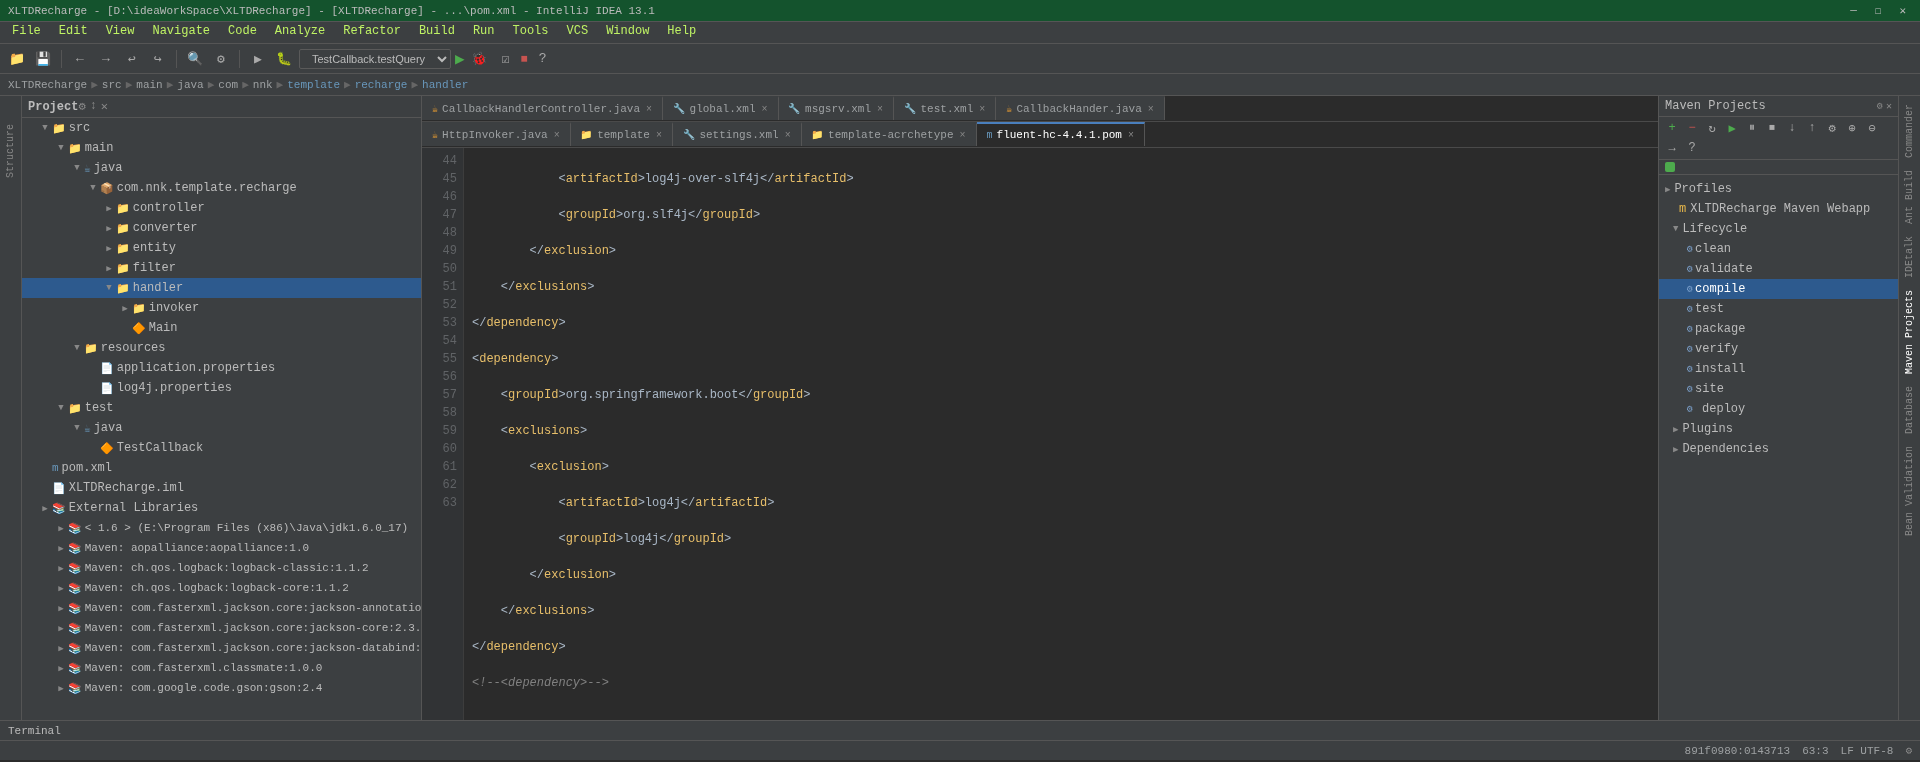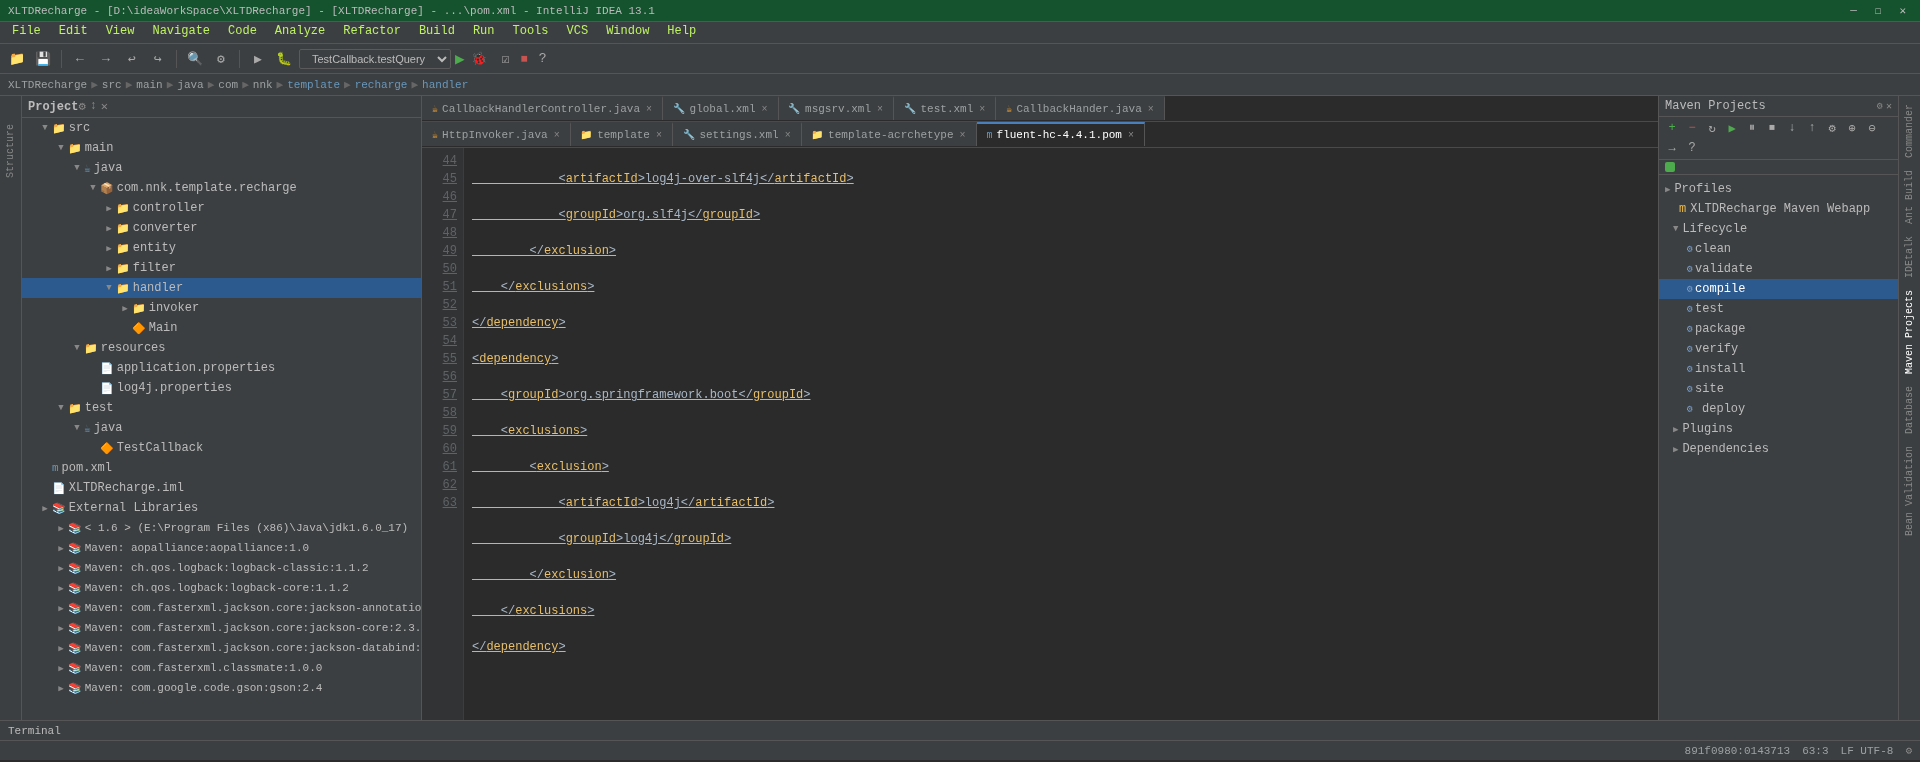--- a/index.html
+++ b/index.html
@@ -170,21 +170,21 @@
     }
     #code-content {
       flex: 1;
       padding: 4px 8px;
       font-size: 12px;
       line-height: 18px;
       overflow: auto;
       color: #a9b7c6;
       white-space: pre;
     }
-    .ln { line-height: 18px; display: block; text-decoration: underline; }
+    .ln { line-height: 18px; display: block; }
     
     
     .xml-tag { color: #e8bf6a; }
     .xml-comment { color: #808080; font-style: italic; }
 
     
     #right-panel {
       width: 240px;
       background: #3c3f41;
       border-left: 1px solid #555;
@@ -729,20 +729,21 @@
 <span class="ln">&lt;/<span class="xml-tag">dependency</span>&gt;</span>
 <span class="ln">&lt;<span class="xml-tag">dependency</span>&gt;</span>
 <span class="ln">    &lt;<span class="xml-tag">groupId</span>&gt;org.springframework.boot&lt;/<span class="xml-tag">groupId</span>&gt;</span>
 <span class="ln">    &lt;<span class="xml-tag">exclusions</span>&gt;</span>
 <span class="ln">        &lt;<span class="xml-tag">exclusion</span>&gt;</span>
 <span class="ln">            &lt;<span class="xml-tag">artifactId</span>&gt;log4j&lt;/<span class="xml-tag">artifactId</span>&gt;</span>
 <span class="ln">            &lt;<span class="xml-tag">groupId</span>&gt;log4j&lt;/<span class="xml-tag">groupId</span>&gt;</span>
 <span class="ln">        &lt;/<span class="xml-tag">exclusion</span>&gt;</span>
 <span class="ln">    &lt;/<span class="xml-tag">exclusions</span>&gt;</span>
 <span class="ln">&lt;/<span class="xml-tag">dependency</span>&gt;</span>
+<span class="ln xml-comment">&lt;!--&lt;<span class="xml-tag" style="color:#808080;font-style:italic;">dependency</span>&gt;--&gt;</span>
 
 
 
 
       </div>
     </div>
   </div>
 
   <div id="right-panel">
     <div id="maven-header">

